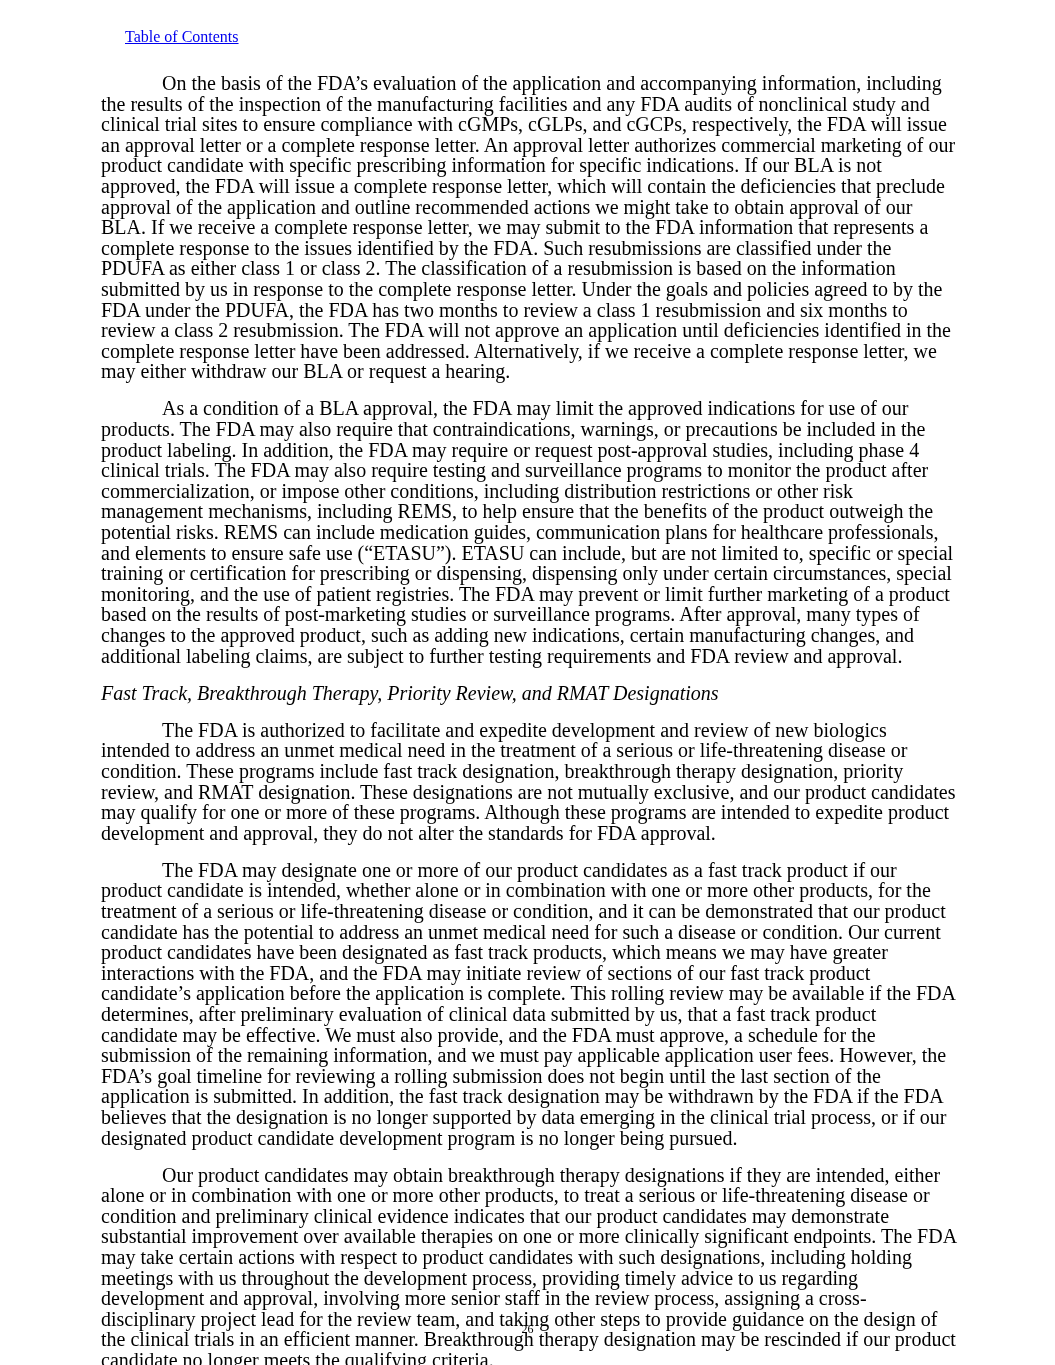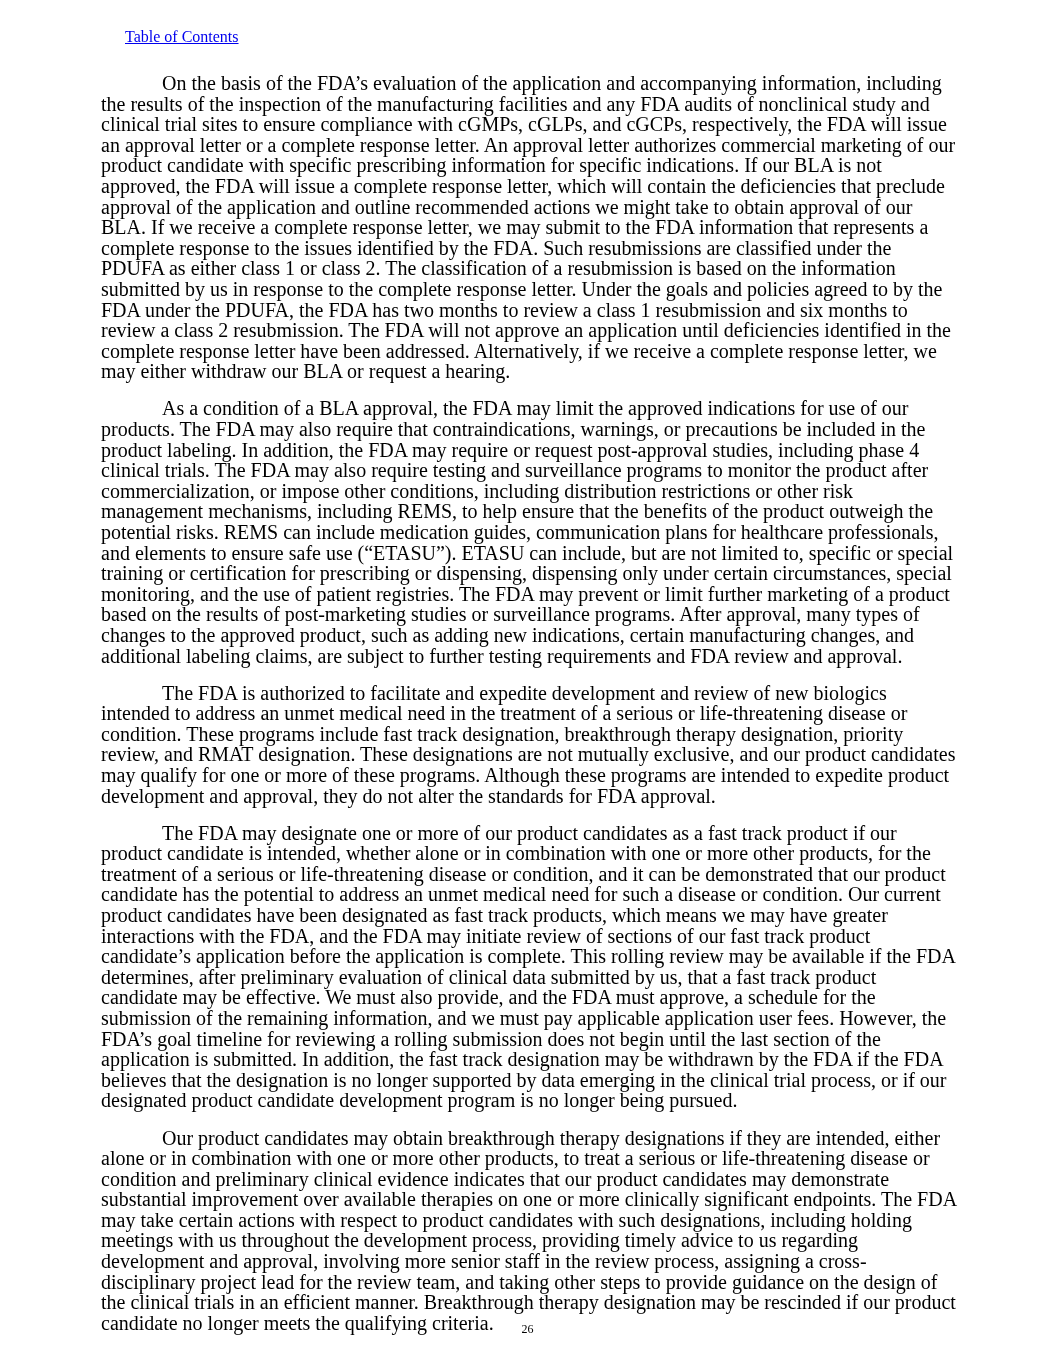--- a/index.html
+++ b/index.html
@@ -24,18 +24,19 @@
   }
 </style>
 </head>
 <body>
 
 <a class="toc-link">Table of Contents</a>
 
 <div class="content">
   <p class="para">On the basis of the FDA’s evaluation of the application and accompanying information, including the results of the inspection of the manufacturing facilities and any FDA audits of nonclinical study and clinical trial sites to ensure compliance with cGMPs, cGLPs, and cGCPs, respectively, the FDA will issue an approval letter or a complete response letter. An approval letter authorizes commercial marketing of our product candidate with specific prescribing information for specific indications. If our BLA is not approved, the FDA will issue a complete response letter, which will contain the deficiencies that preclude approval of the application and outline recommended actions we might take to obtain approval of our BLA. If we receive a complete response letter, we may submit to the FDA information that represents a complete response to the issues identified by the FDA. Such resubmissions are classified under the PDUFA as either class 1 or class 2. The classification of a resubmission is based on the information submitted by us in response to the complete response letter. Under the goals and policies agreed to by the FDA under the PDUFA, the FDA has two months to review a class 1 resubmission and six months to review a class 2 resubmission. The FDA will not approve an application until deficiencies identified in the complete response letter have been addressed. Alternatively, if we receive a complete response letter, we may either withdraw our BLA or request a hearing.</p>
   <p class="para">As a condition of a BLA approval, the FDA may limit the approved indications for use of our products. The FDA may also require that contraindications, warnings, or precautions be included in the product labeling. In addition, the FDA may require or request post-approval studies, including phase 4 clinical trials. The FDA may also require testing and surveillance programs to monitor the product after commercialization, or impose other conditions, including distribution restrictions or other risk management mechanisms, including REMS, to help ensure that the benefits of the product outweigh the potential risks. REMS can include medication guides, communication plans for healthcare professionals, and elements to ensure safe use (“ETASU”). ETASU can include, but are not limited to, specific or special training or certification for prescribing or dispensing, dispensing only under certain circumstances, special monitoring, and the use of patient registries. The FDA may prevent or limit further marketing of a product based on the results of post-marketing studies or surveillance programs. After approval, many types of changes to the approved product, such as adding new indications, certain manufacturing changes, and additional labeling claims, are subject to further testing requirements and FDA review and approval.</p>
+  <p class="heading">Fast Track, Breakthrough Therapy, Priority Review, and RMAT Designations</p>
   <p class="para">The FDA is authorized to facilitate and expedite development and review of new biologics intended to address an unmet medical need in the treatment of a serious or life-threatening disease or condition. These programs include fast track designation, breakthrough therapy designation, priority review, and RMAT designation. These designations are not mutually exclusive, and our product candidates may qualify for one or more of these programs. Although these programs are intended to expedite product development and approval, they do not alter the standards for FDA approval.</p>
   <p class="para">The FDA may designate one or more of our product candidates as a fast track product if our product candidate is intended, whether alone or in combination with one or more other products, for the treatment of a serious or life-threatening disease or condition, and it can be demonstrated that our product candidate has the potential to address an unmet medical need for such a disease or condition. Our current product candidates have been designated as fast track products, which means we may have greater interactions with the FDA, and the FDA may initiate review of sections of our fast track product candidate’s application before the application is complete. This rolling review may be available if the FDA determines, after preliminary evaluation of clinical data submitted by us, that a fast track product candidate may be effective. We must also provide, and the FDA must approve, a schedule for the submission of the remaining information, and we must pay applicable application user fees. However, the FDA’s goal timeline for reviewing a rolling submission does not begin until the last section of the application is submitted. In addition, the fast track designation may be withdrawn by the FDA if the FDA believes that the designation is no longer supported by data emerging in the clinical trial process, or if our designated product candidate development program is no longer being pursued.</p>
   <p class="para">Our product candidates may obtain breakthrough therapy designations if they are intended, either alone or in combination with one or more other products, to treat a serious or life-threatening disease or condition and preliminary clinical evidence indicates that our product candidates may demonstrate substantial improvement over available therapies on one or more clinically significant endpoints. The FDA may take certain actions with respect to product candidates with such designations, including holding meetings with us throughout the development process, providing timely advice to us regarding development and approval, involving more senior staff in the review process, assigning a cross-disciplinary project lead for the review team, and taking other steps to provide guidance on the design of the clinical trials in an efficient manner. Breakthrough therapy designation may be rescinded if our product candidate no longer meets the qualifying criteria.</p>
 </div>
 
 <div class="page-number">26</div>
 
 </body></html>

